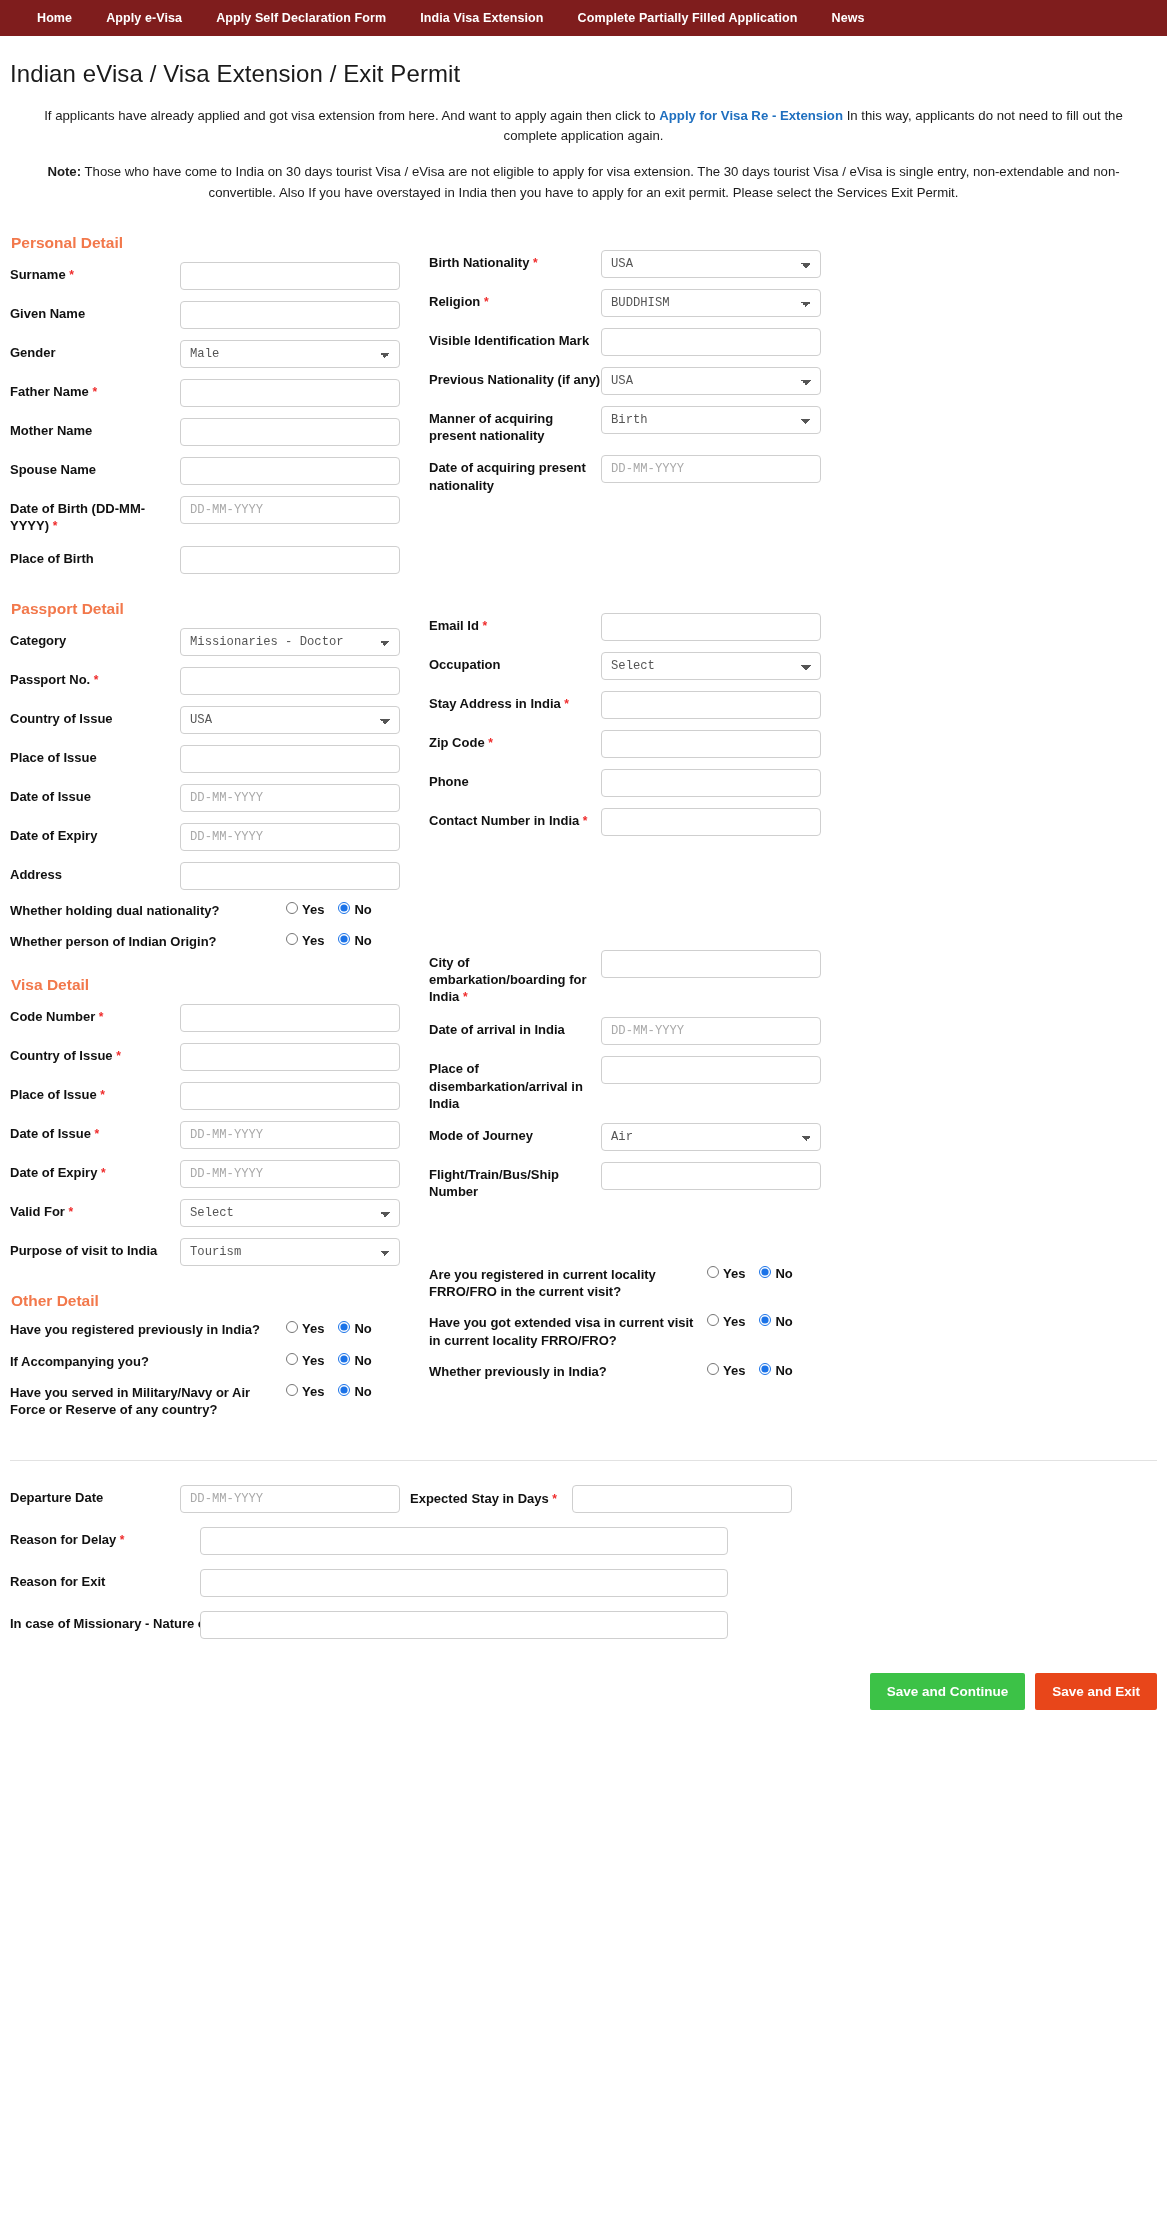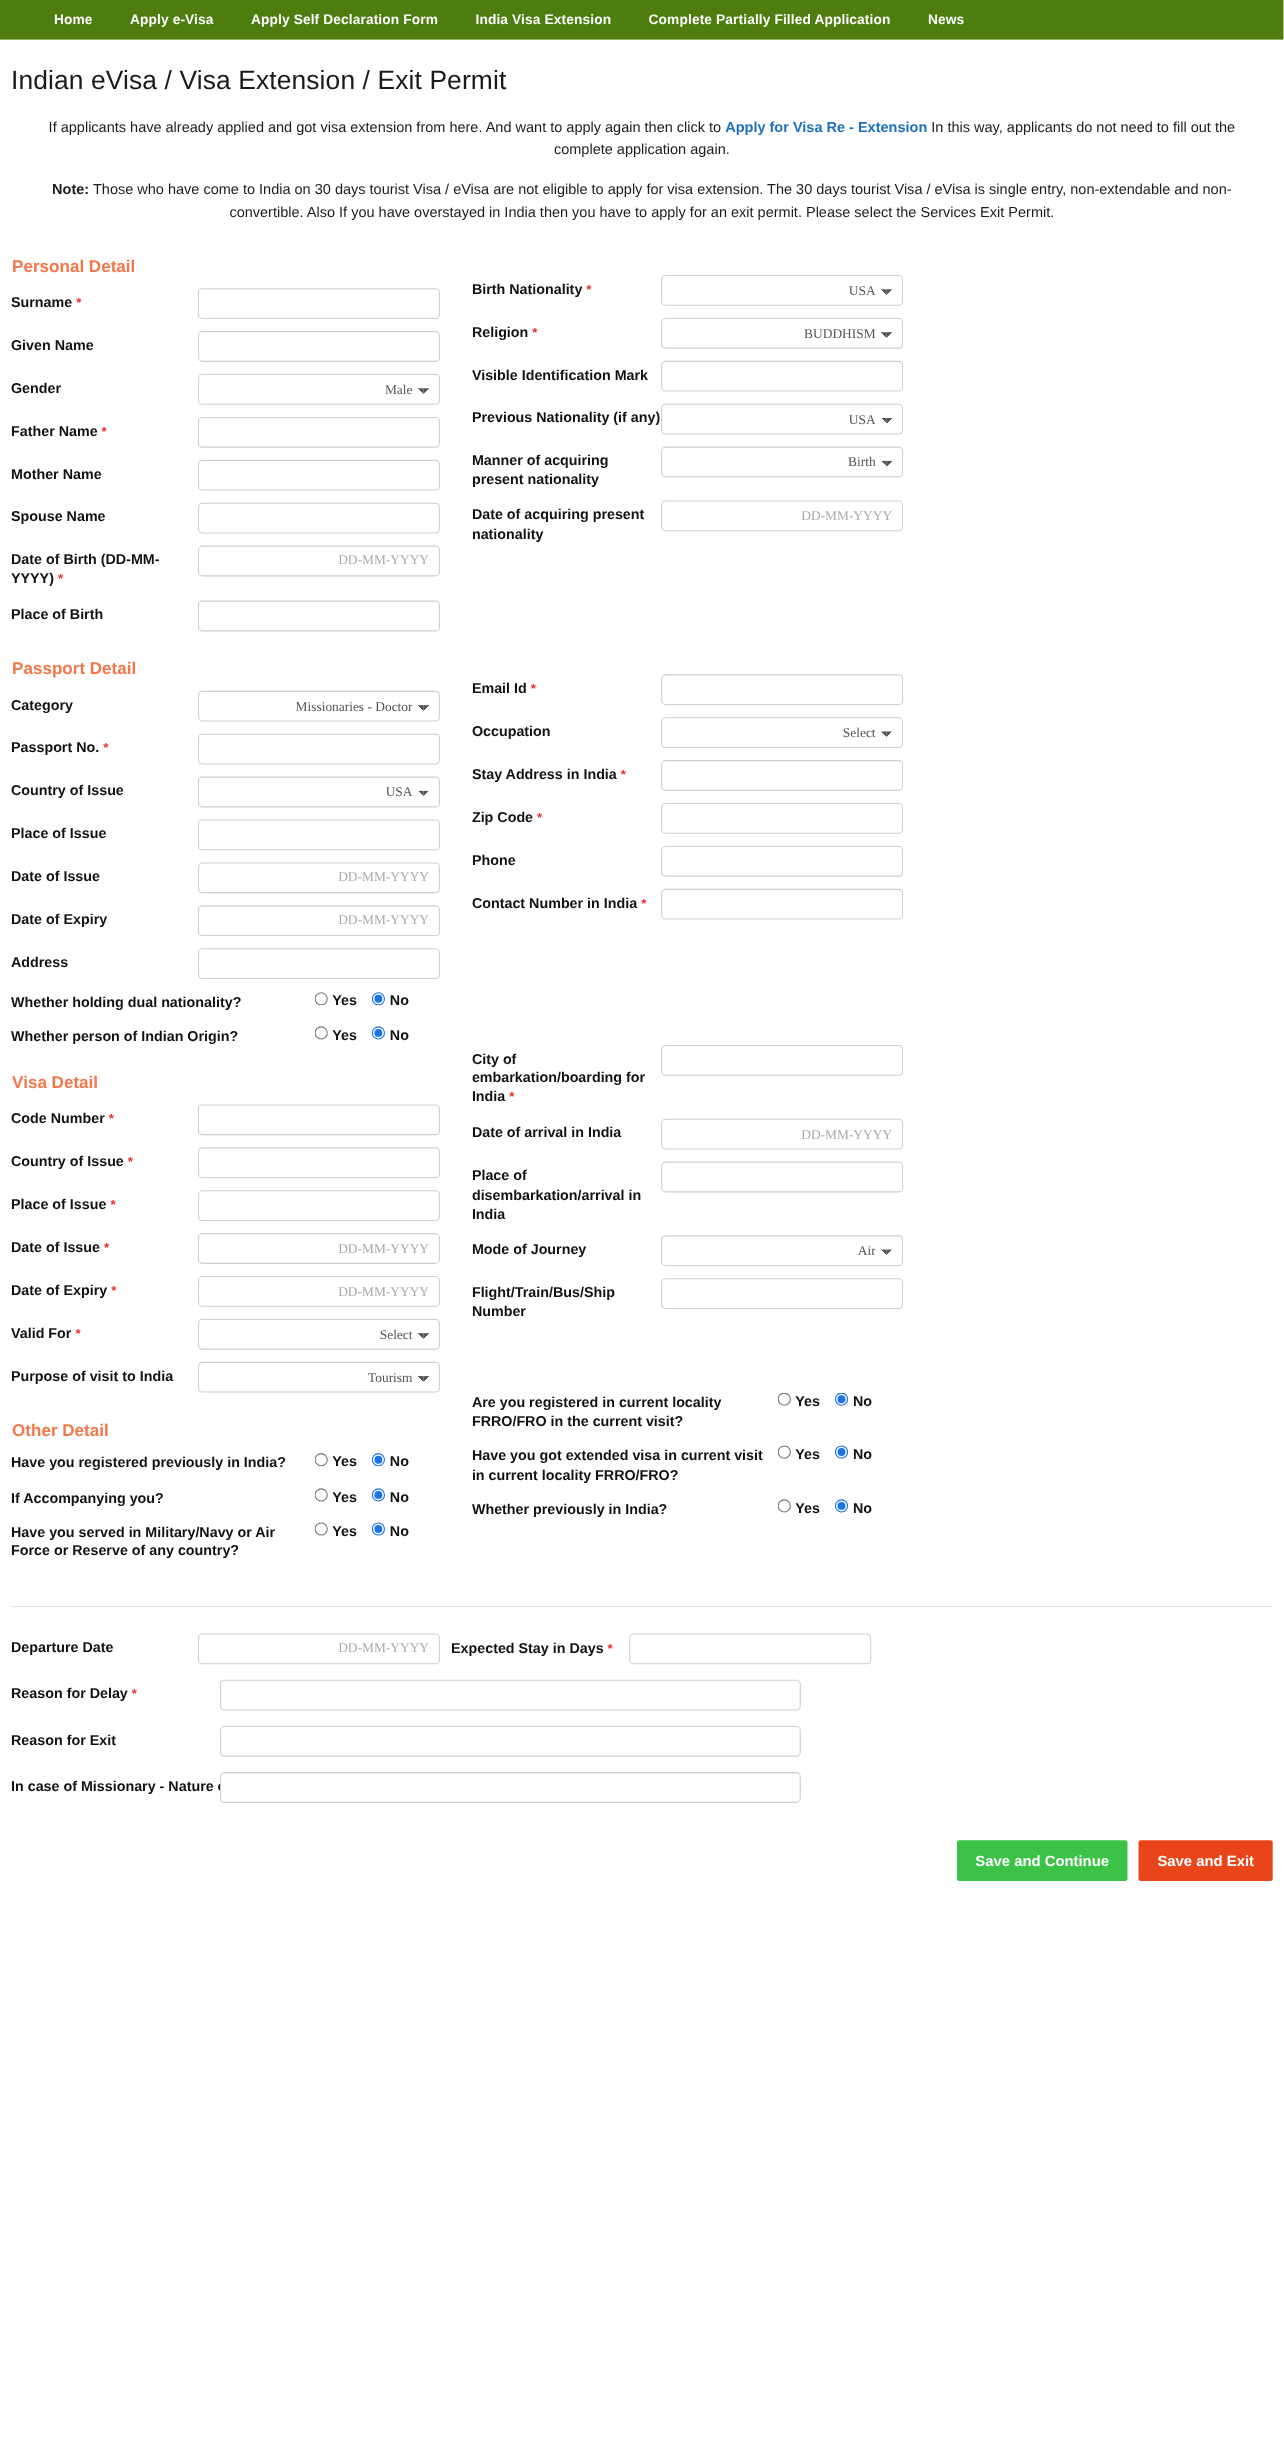--- a/index.html
+++ b/index.html
@@ -6,25 +6,25 @@
   html, body {
     margin: 0; padding: 0;
     background: #ffffff;
     font-family: "Liberation Sans", sans-serif;
     color: #111111;
   }
   body { width: 1167px; }
 
   
   .navbar {
-    background: #4d7c0f;
+    background: #7f1d1d;
     height: 36px;
     display: flex;
     align-items: center;
-    padding-left: 32px;
+    padding-left: 20px;
     gap: 0;
   }
   .nav-item {
     color: #ffffff;
     font-size: 12.5px;
     font-weight: 700;
     padding: 0 17px;
     line-height: 36px;
     white-space: nowrap;
     cursor: pointer;
@@ -100,27 +100,26 @@
   .ctrl { flex: 0 0 auto; }
   .col-left  .ctrl { width: 220px; }
   .col-right .ctrl { width: 220px; }
 
   input.txt, select.sel {
     width: 100%;
     height: 28px;
     border: 1px solid #cfcfcf;
     border-radius: 4px;
     background: #fff;
-    font-family: Liberation Serif, serif;
+    font-family: Liberation Mono, monospace;
     font-size: 12.2px;
     color: #555;
     padding: 0 9px;
     outline: none;
     appearance: none;
-    text-align: right;
     -webkit-appearance: none;
   }
   input.txt::placeholder { color: #a9a9a9; }
   select.sel {
     padding-right: 24px;
     background-image:
       linear-gradient(45deg, transparent 50%, #555 50%),
       linear-gradient(135deg, #555 50%, transparent 50%);
     background-position:
       calc(100% - 14px) 12px,

